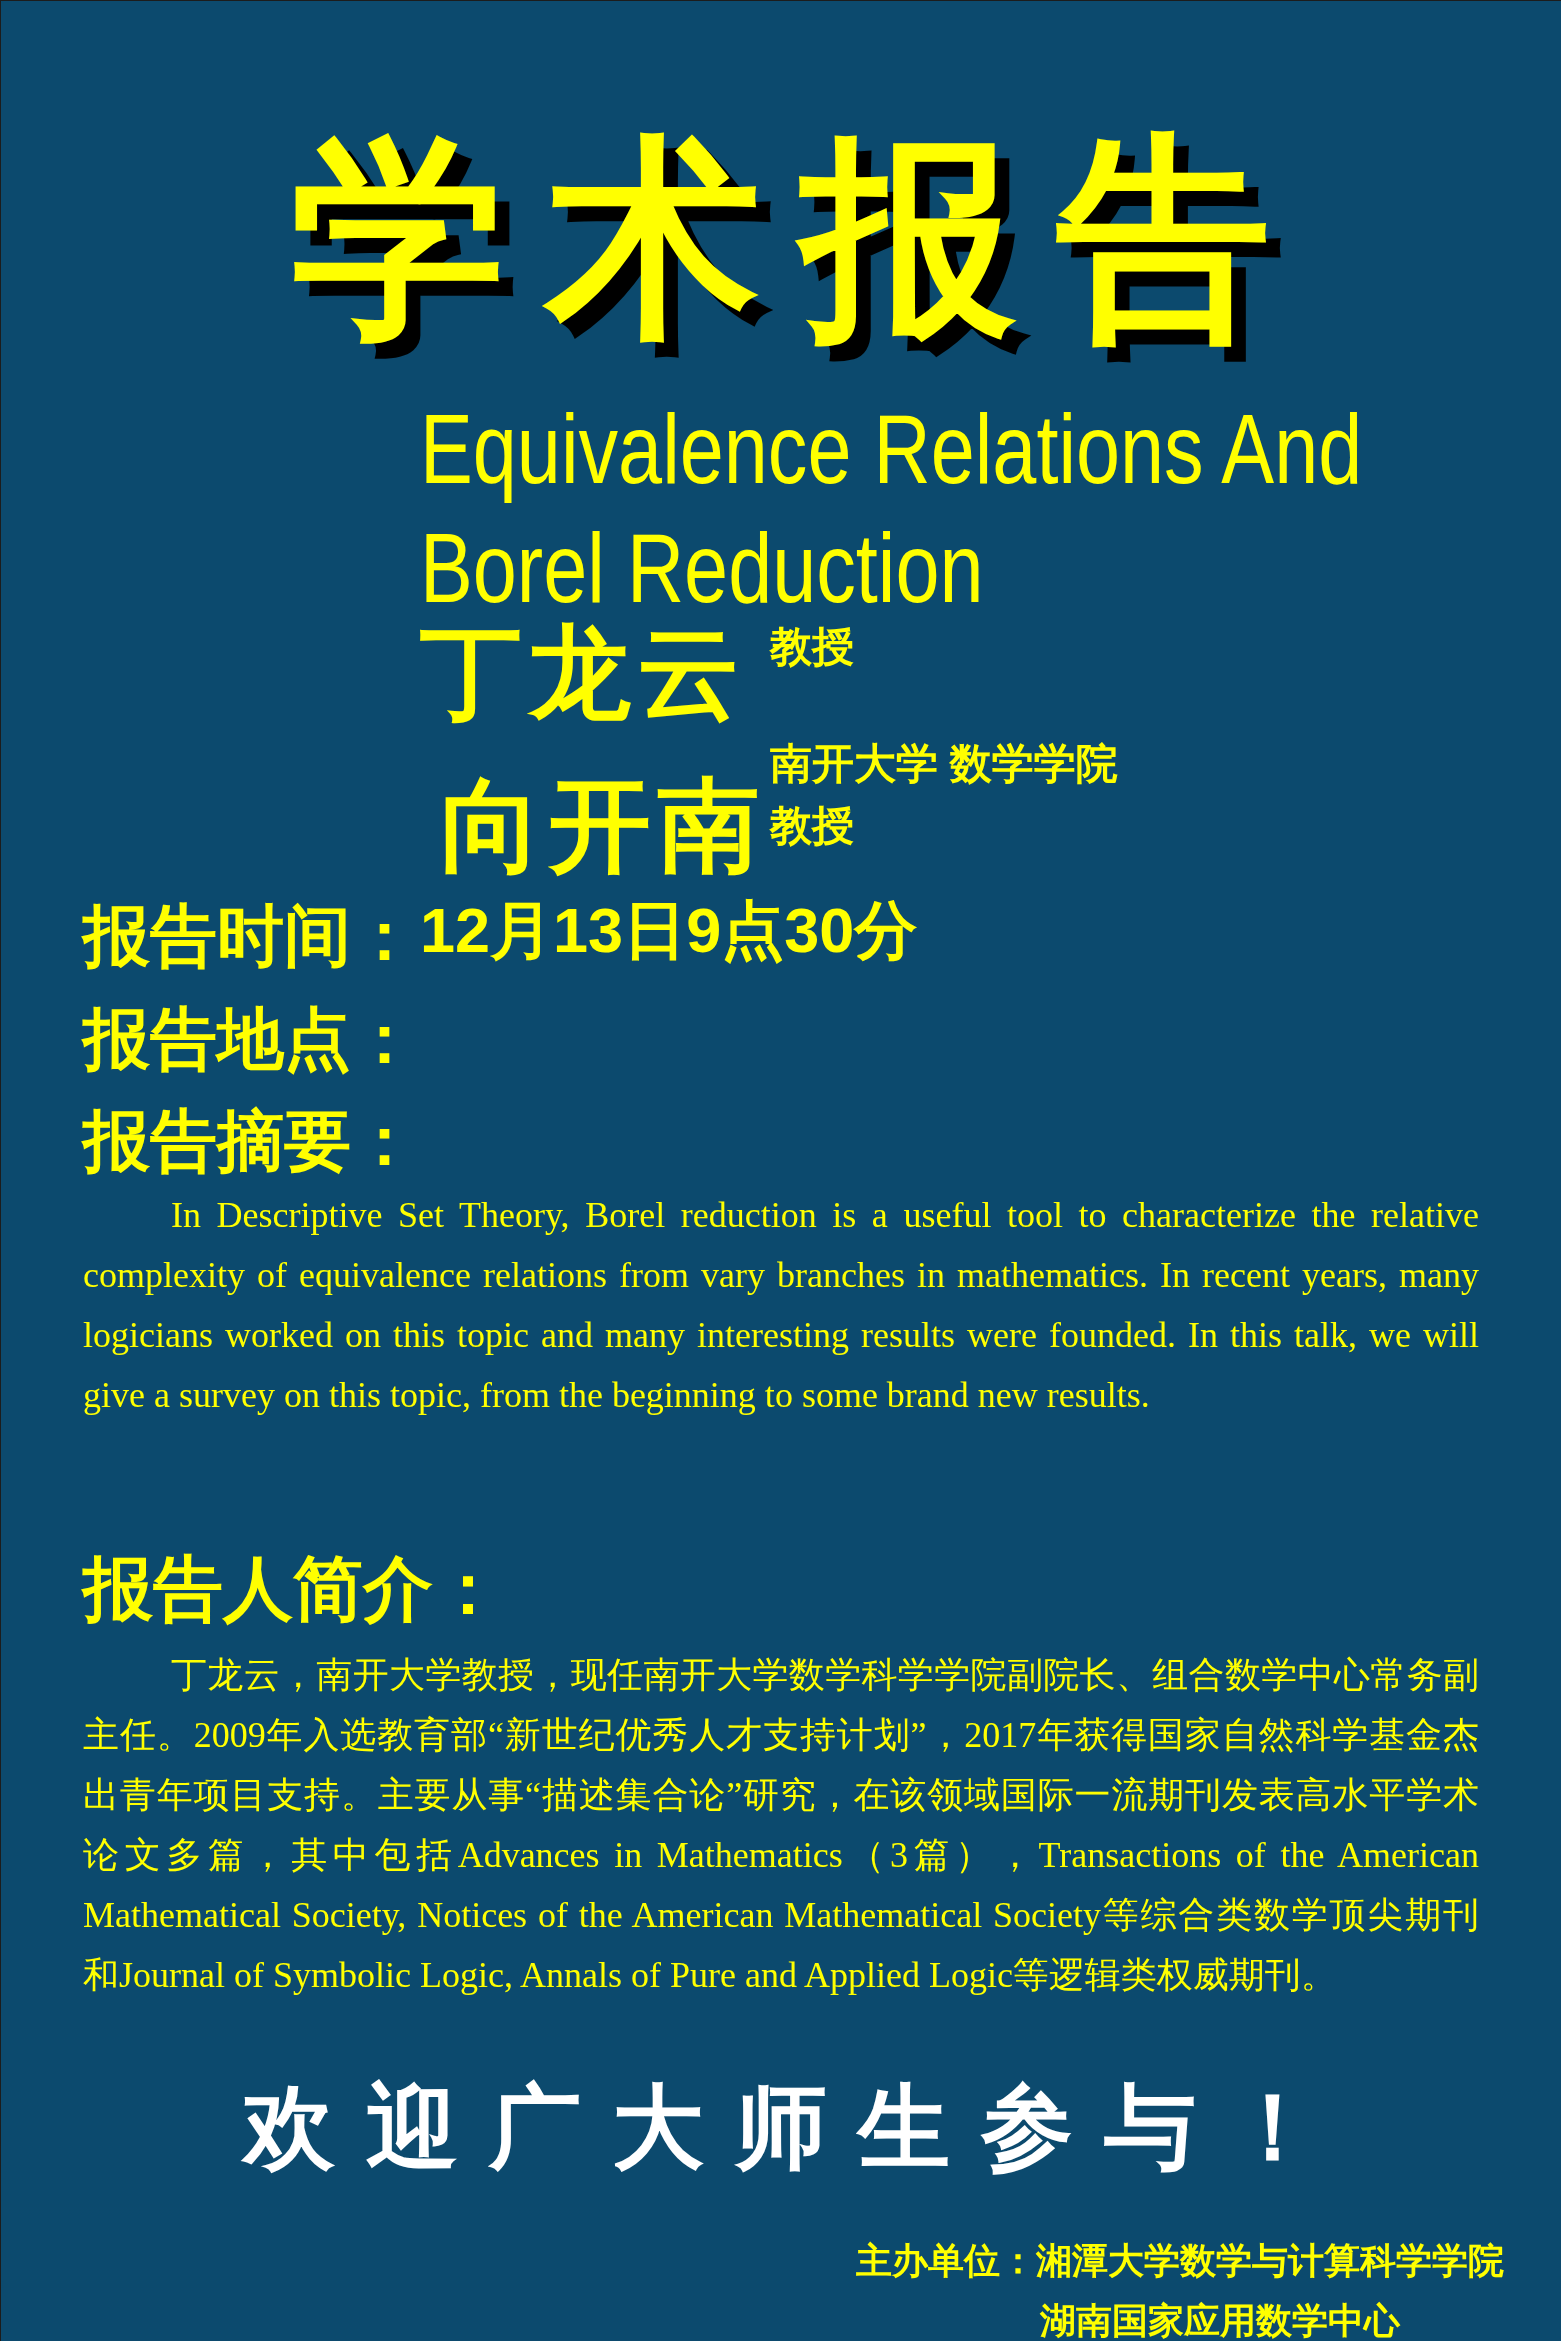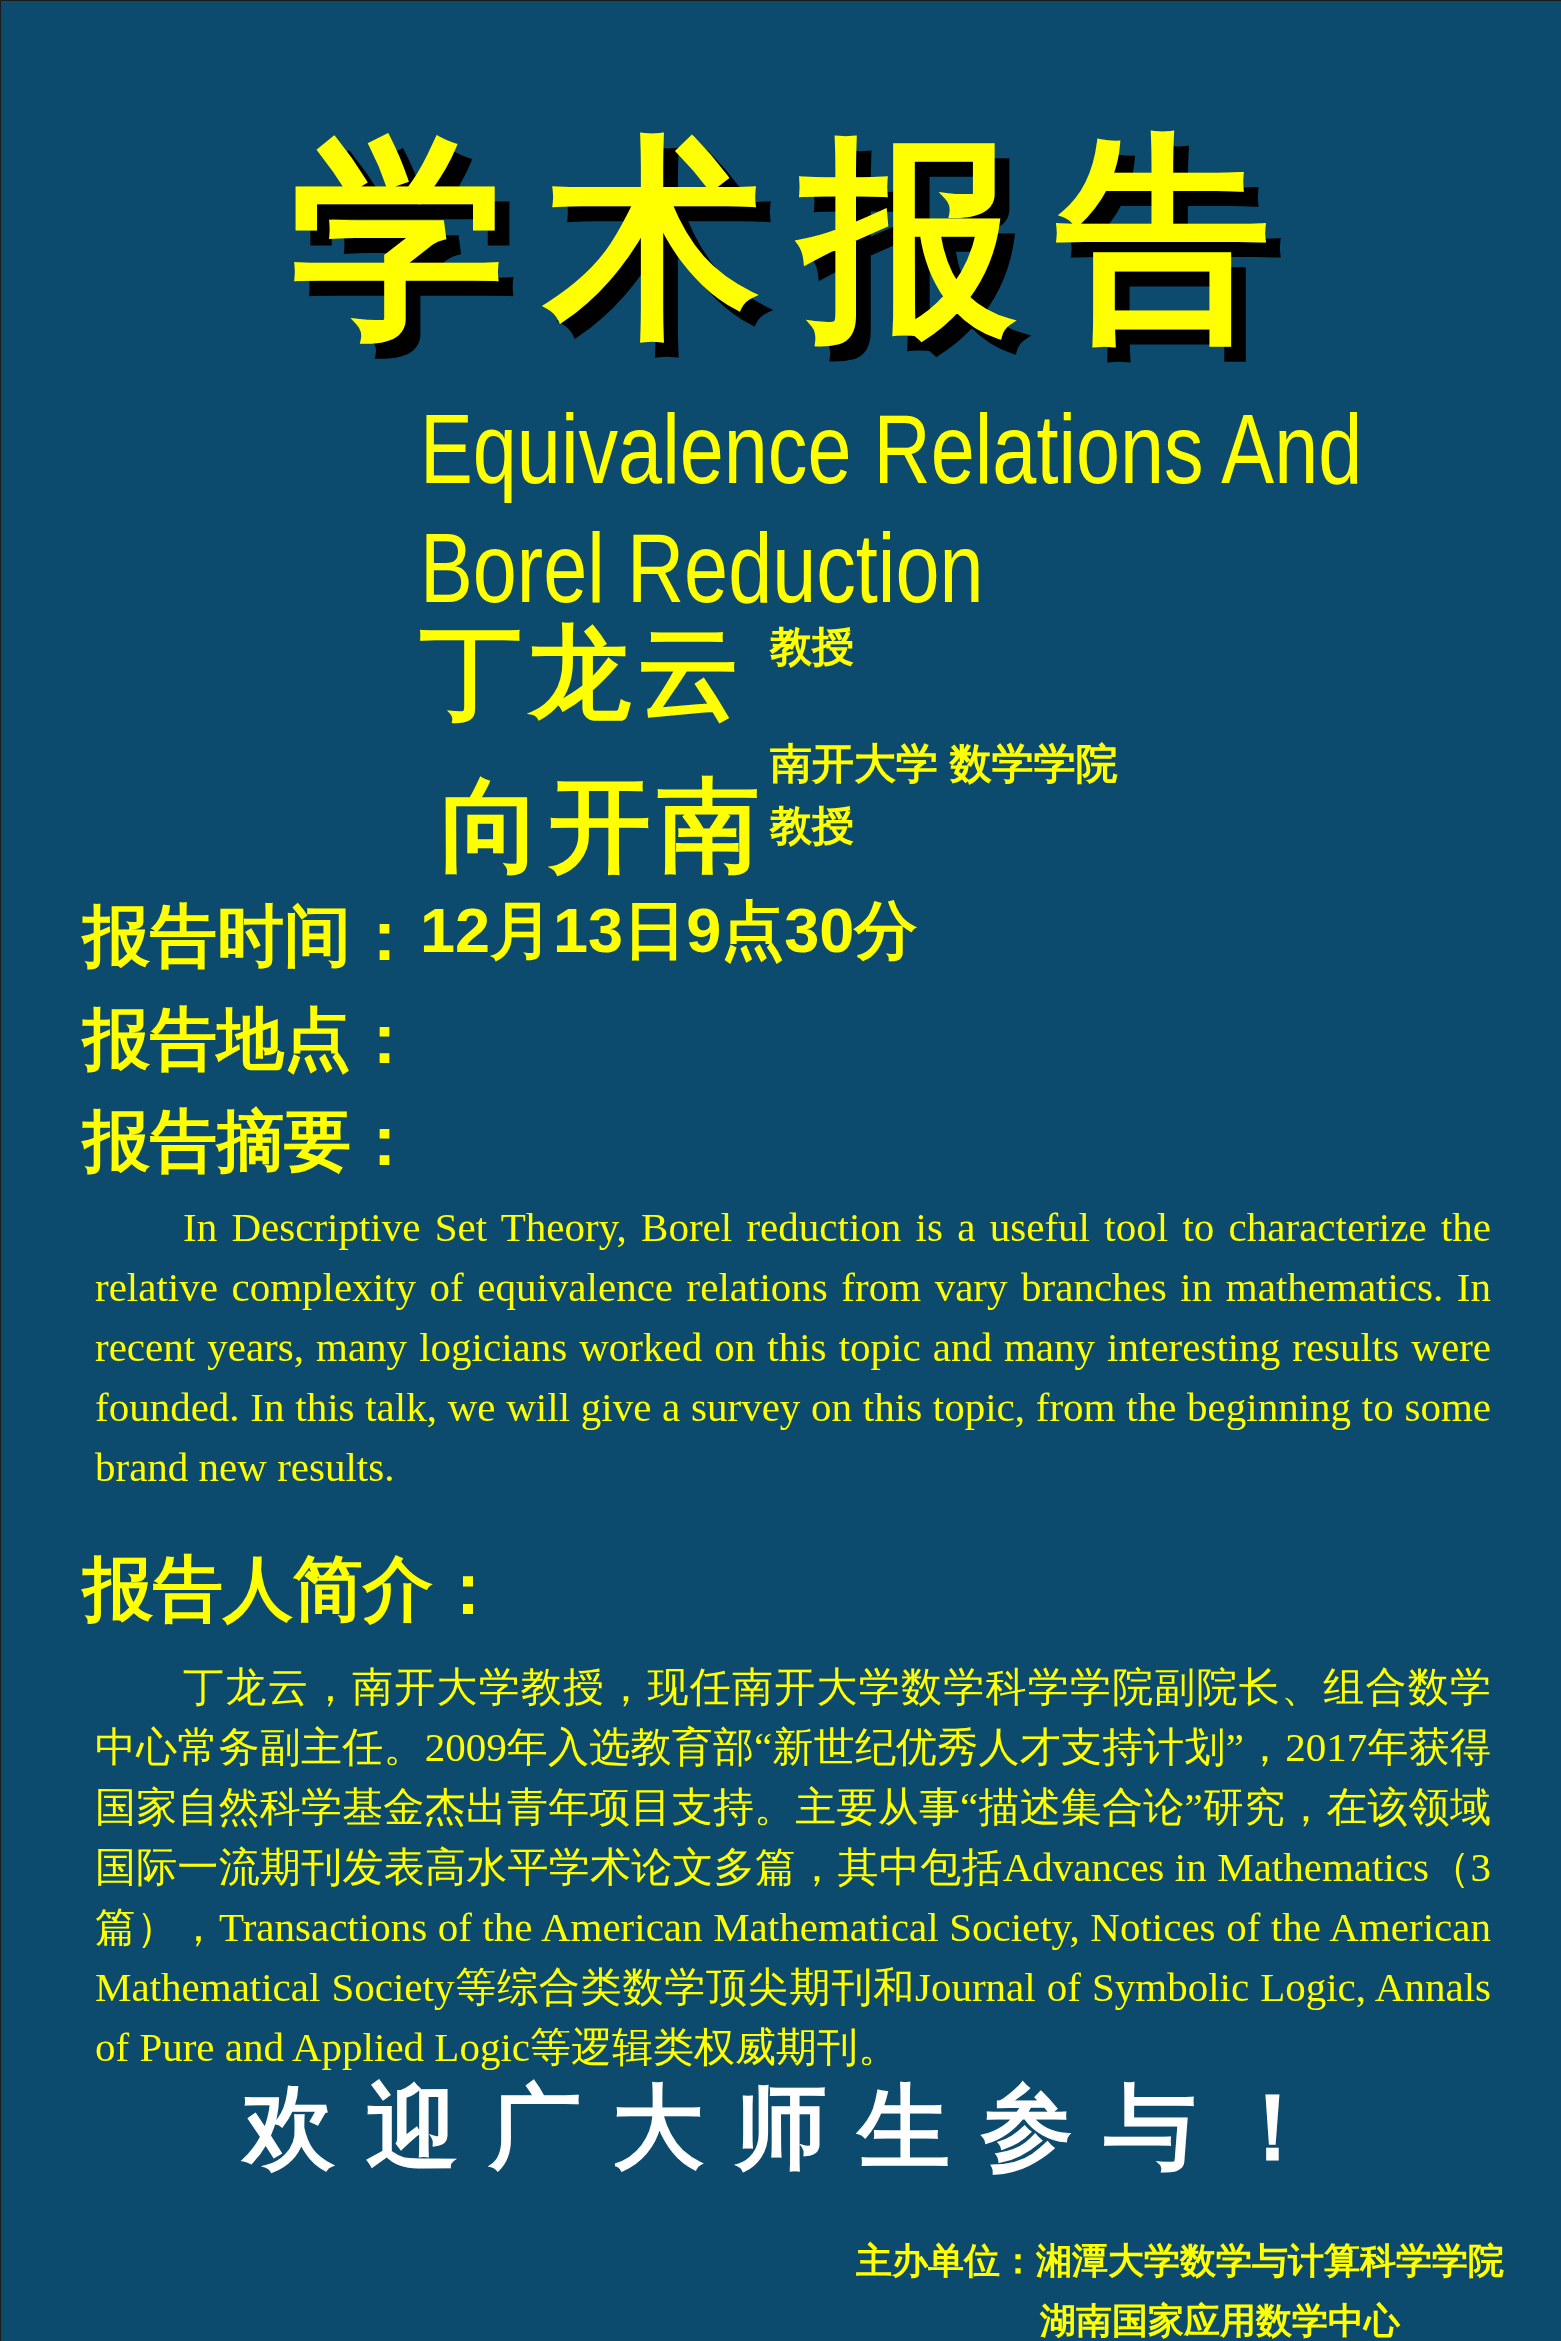--- a/index.html
+++ b/index.html
@@ -88,26 +88,26 @@
     line-height: 1;
     color: #ffff00;
     font-weight: bold;
     white-space: nowrap;
   }
 
   .paragraph {
     position: absolute;
     left: 82px;
     width: 1396px;
-    font-size: 41px;
+    font-size: 36px;
     line-height: 60px;
     color: #ffff00;
     text-align: justify;
     text-indent: 88px;
-    margin: 12px;
+    margin: 0;
   }
 
   .welcome {
     position: absolute;
     top: 2080px; left: 0; width: 100%;
     text-align: center;
     font-size: 92px;
     line-height: 1;
     letter-spacing: 31px;
     text-indent: 31px;

